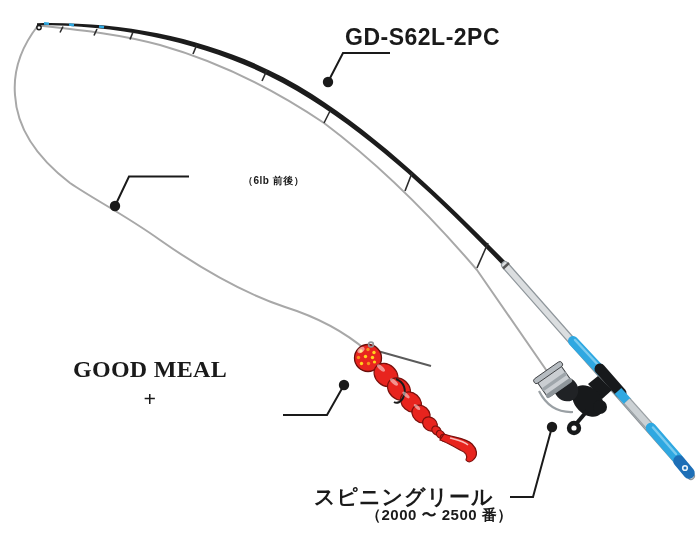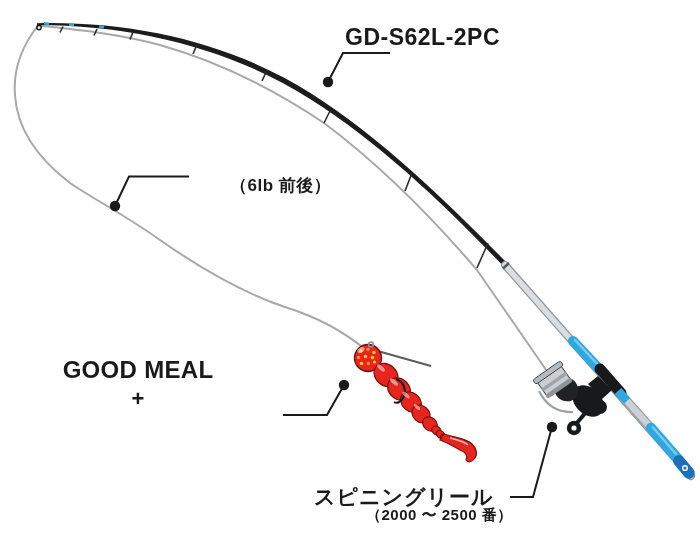--- a/index.html
+++ b/index.html
@@ -4,22 +4,22 @@
 <style>
   html,body{margin:0;padding:0;background:#fff;}
   .stage{
     position:relative;width:700px;height:541px;background:#ffffff;overflow:hidden;
     font-family:"Liberation Sans","DejaVu Sans",sans-serif;color:#1a1a1a;
   }
   .stage svg{position:absolute;left:0;top:0;}
   .label{position:absolute;font-weight:700;white-space:nowrap;}
   #rod-label{left:345px;top:24px;font-size:23px;letter-spacing:.5px;}
   #line-label-main{left:128px;top:145px;font-size:21px;letter-spacing:1px;}
-  #line-label-sub{left:230px;top:174px;font-size:17px;letter-spacing:.5px;}
-  #lure-label{left:18px;top:355px;width:240px;text-align:center;font-size:24px;line-height:29px;letter-spacing:.3px;}
+  #line-label-sub{left:243px;top:174px;font-size:10px;letter-spacing:.5px;}
+  #lure-label{left:30px;top:355px;width:240px;text-align:center;font-size:24px;line-height:29px;letter-spacing:.3px;font-family:Liberation Serif, serif;}
   #lure-label .plus{font-size:22px;}
   #reel-label-main{left:314px;top:483px;font-size:21px;letter-spacing:1px;}
   #reel-label-sub{left:366px;top:506px;font-size:15px;letter-spacing:.5px;}
 </style>
 </head>
 <body>
 
 <div class="stage">
 
   <svg width="700" height="541" viewBox="0 0 700 541">

